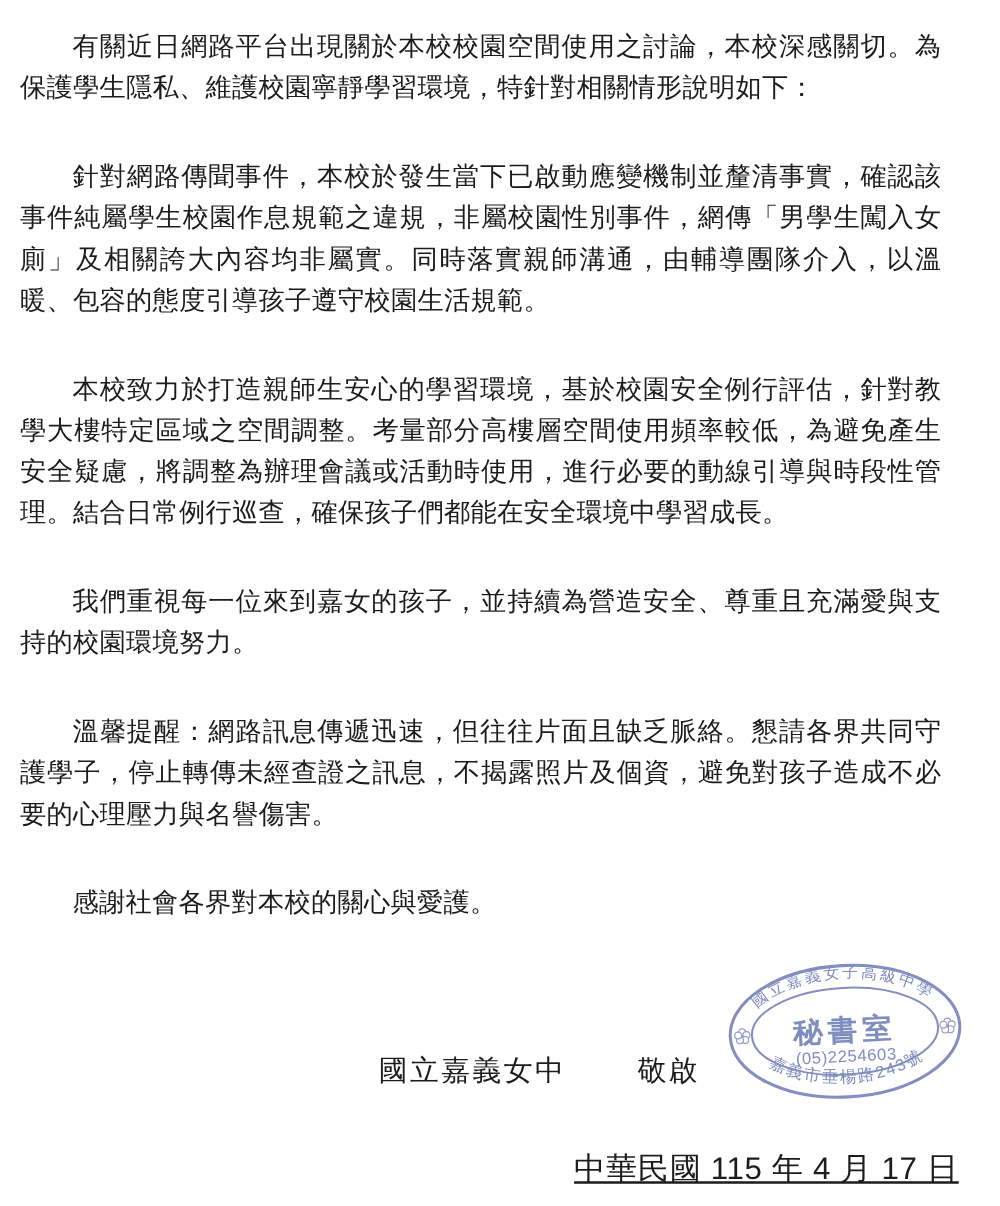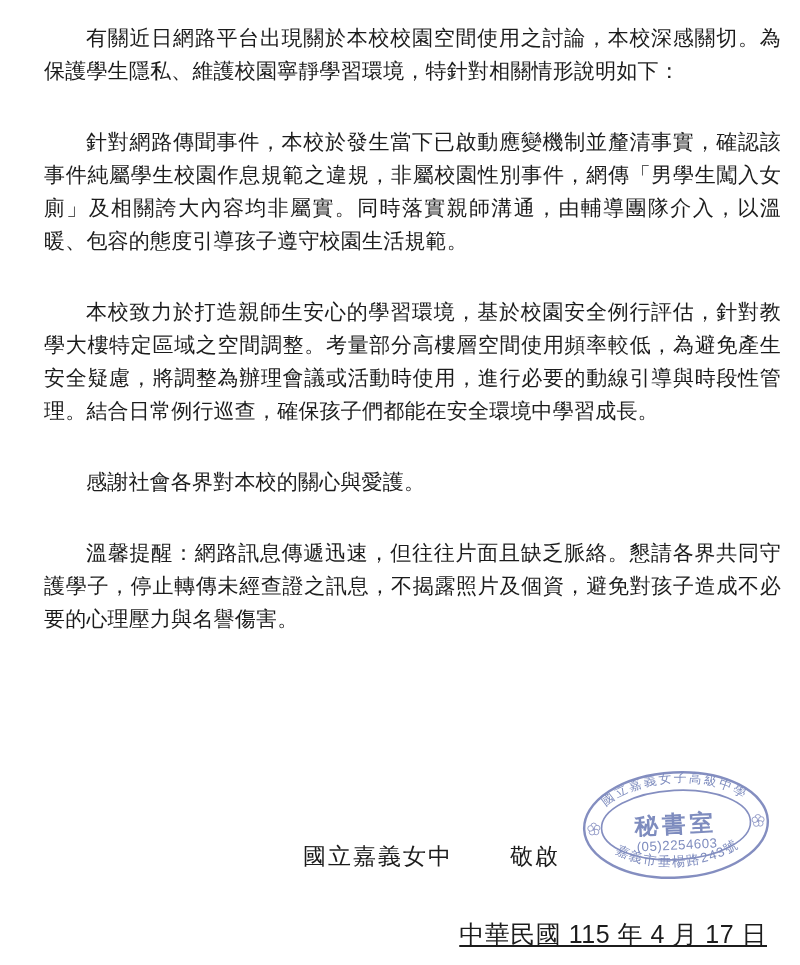--- a/index.html
+++ b/index.html
@@ -8,21 +8,21 @@
     width: 800px;
     height: 965px;
     background: #ffffff;
     font-family: "Liberation Sans", sans-serif;
     color: #1c1c1c;
     overflow: hidden;
   }
   .content {
     position: absolute;
     top: 21px;
-    left: 44px;
+    left: 16px;
     width: 737px;
     font-size: 21px;
     line-height: 33px;
     text-align: justify;
     letter-spacing: 0.2px;
   }
   .content p {
     margin: 0 0 38px 0;
     text-indent: 2em;
   }
@@ -65,22 +65,23 @@
 </style>
 </head>
 <body>
 
 <div class="page">
 
   <div class="content">
     <p>有關近日網路平台出現關於本校校園空間使用之討論，本校深感關切。為保護學生隱私、維護校園寧靜學習環境，特針對相關情形說明如下：</p>
     <p>針對網路傳聞事件，本校於發生當下已啟動應變機制並釐清事實，確認該事件純屬學生校園作息規範之違規，非屬校園性別事件，網傳「男學生闖入女廁」及相關誇大內容均非屬實。同時落實親師溝通，由輔導團隊介入，以溫暖、包容的態度引導孩子遵守校園生活規範。</p>
     <p>本校致力於打造親師生安心的學習環境，基於校園安全例行評估，針對教學大樓特定區域之空間調整。考量部分高樓層空間使用頻率較低，為避免產生安全疑慮，將調整為辦理會議或活動時使用，進行必要的動線引導與時段性管理。結合日常例行巡查，確保孩子們都能在安全環境中學習成長。</p>
+    <p>我們重視每一位來到嘉女的孩子，並持續為營造安全、尊重且充滿愛與支持的校園環境努力。</p>
+    <p>溫馨提醒：網路訊息傳遞迅速，但往往片面且缺乏脈絡。懇請各界共同守護學子，停止轉傳未經查證之訊息，不揭露照片及個資，避免對孩子造成不必要的心理壓力與名譽傷害。</p>
     <p>感謝社會各界對本校的關心與愛護。</p>
-    <p>溫馨提醒：網路訊息傳遞迅速，但往往片面且缺乏脈絡。懇請各界共同守護學子，停止轉傳未經查證之訊息，不揭露照片及個資，避免對孩子造成不必要的心理壓力與名譽傷害。</p>
   </div>
 
   <div class="sig-row"><span>國立嘉義女中</span><span class="sig-gap"></span><span>敬啟</span></div>
 
   <div class="stamp">
     <svg viewBox="0 0 188 110" width="192" height="114" aria-hidden="true">
       <defs>
         <g id="blossom" class="blossom">
           <circle cx="0" cy="-3.4" r="2.7"></circle>
           <circle cx="3.23" cy="-1.05" r="2.7"></circle>

